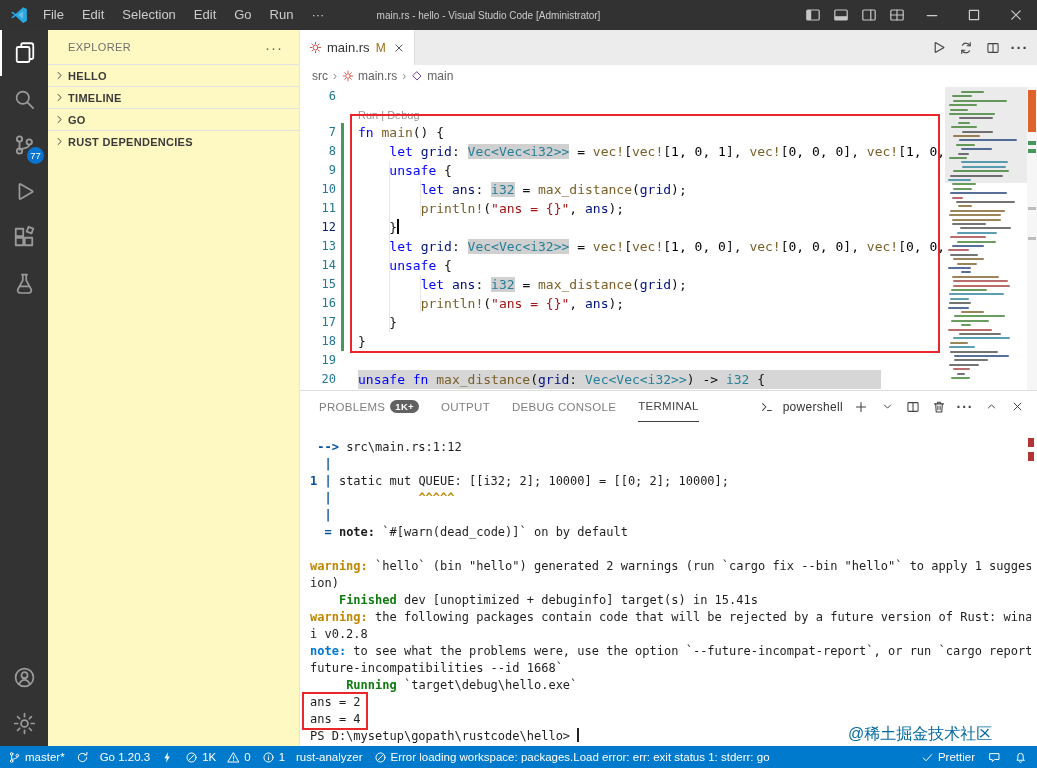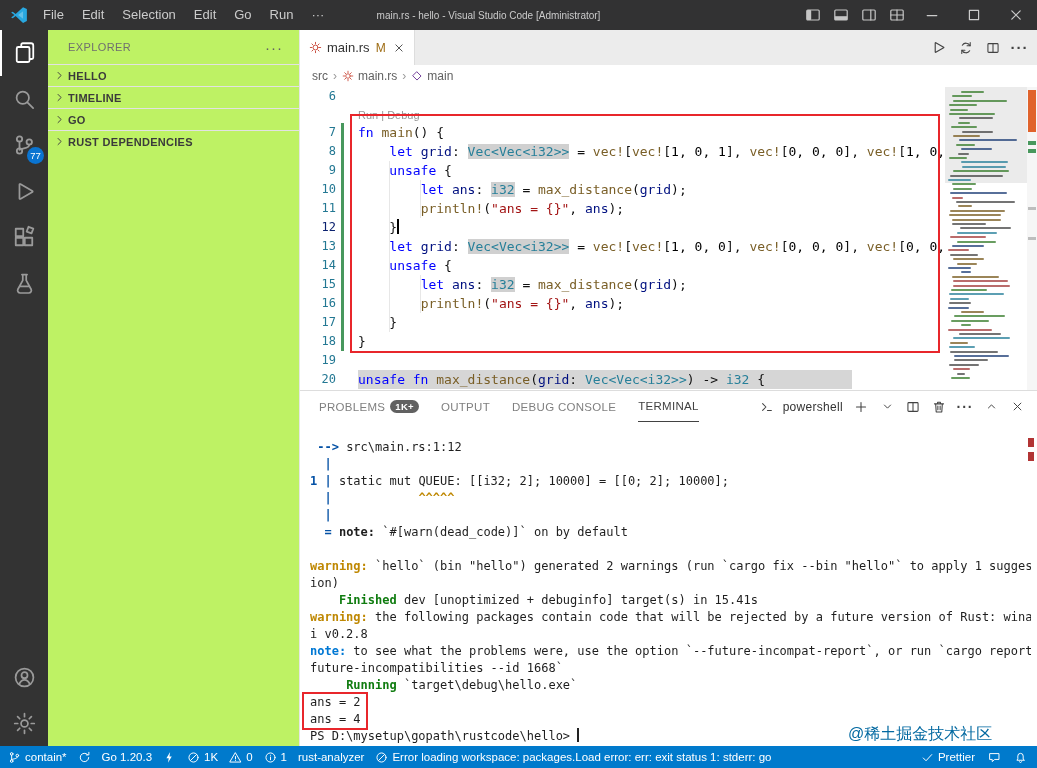--- a/index.html
+++ b/index.html
@@ -23,21 +23,21 @@
   
   .activitybar{position:absolute;left:0;top:30px;width:48px;bottom:22px;background:#333333;
     display:flex;flex-direction:column;align-items:stretch;z-index:20}
   .ab-item{height:46px;display:flex;align-items:center;justify-content:center;color:#9a9a9a;position:relative}
   .ab-item.active{color:#fff;border-left:2px solid #fff}
   .ab-badge{position:absolute;right:4px;bottom:4px;min-width:17px;height:17px;border-radius:9px;
     background:#0a74d1;color:#fff;font-size:9.5px;display:flex;align-items:center;justify-content:center;padding:0 3px}
   .ab-bottom{margin-top:auto}
 
   
-  .sidebar{position:absolute;left:48px;top:30px;width:252px;bottom:22px;background:#bef264;
+  .sidebar{position:absolute;left:48px;top:30px;width:252px;bottom:22px;background:#fef9c3;
     border-right:1px solid #e5e5e5;z-index:10}
   .sb-header{height:34px;display:flex;align-items:center;padding-left:20px;font-size:11px;
     color:#6f6f6f;letter-spacing:.4px}
   .sb-more{margin-left:auto;margin-right:16px;color:#616161;font-size:15px;letter-spacing:1px}
   .sb-section{height:22px;display:flex;align-items:center;font-size:11px;font-weight:bold;
     color:#3b3b3b;border-top:1px solid #e2e2e2;padding-left:3px;letter-spacing:.3px}
   .sb-chev{width:17px;height:16px;color:#424242;display:flex;align-items:center;justify-content:center}
 
   
   .tabbar{position:absolute;left:300px;top:30px;right:0;height:35px;background:#ececec;
@@ -63,21 +63,21 @@
   .gut{flex:0 0 36px;text-align:right;color:#237893;font-size:12px}
   .gut.act{color:#0b216f}
   .slot{flex:0 0 22px;position:relative}
   .chg{position:absolute;left:5px;top:0;width:3px;height:100%;background:#48985d}
   .code{white-space:pre;color:#111}
   .cl-row{height:17px;display:flex;align-items:center}
   .cl-text{margin-left:58px;font-size:11px;color:#959595;font-family:"Liberation Sans",sans-serif}
   .tk-kw{color:#0000ff}.tk-ty{color:#267f99}.tk-fn{color:#795E26}.tk-var{color:#001080}
   .tk-num{color:#000000}.tk-str{color:#a31515}.tk-mac{color:#795E26}.tk-pun{color:#111}
   .whl{background:rgba(87,87,87,.28)}
-  .linehl{display:inline-block;background:#d6d6d6;padding-right:87px}
+  .linehl{display:inline-block;background:#d6d6d6;padding-right:116px}
   .cursor{display:inline-block;width:2px;height:15px;background:#000;vertical-align:-2px}
   .iguide{position:absolute;width:1px;background:#e7e7e7}
   .annobox{position:absolute;border:2px solid #e8262b;z-index:8;pointer-events:none}
 
   
   .minimap{position:absolute;left:945px;top:87px;width:82px;height:303px;background:#fff;overflow:hidden;z-index:6}
   .mmbar{position:absolute;height:2px;border-radius:1px;opacity:.75}
   .mm-slider{position:absolute;left:0;top:0;width:100%;height:96px;background:rgba(90,90,90,.12)}
   .ovruler{position:absolute;left:1027px;top:87px;width:10px;height:303px;background:#f6f6f6;z-index:6}
   .ovr{position:absolute;right:1px;width:8px}
@@ -526,21 +526,21 @@
 
   <footer class="statusbar" id="statusbar" style="background: rgb(0, 122, 204);">
     <span id="sb-left" style="display:flex;align-items:center;overflow:hidden">
         <span class="sb-item">
           <svg width="13" height="13" viewBox="0 0 16 16" fill="none" stroke="currentColor" stroke-width="1.2" stroke-linecap="round" stroke-linejoin="round">
             <circle cx="4.5" cy="3.6" r="1.6"></circle>
             <circle cx="4.5" cy="12.4" r="1.6"></circle>
             <circle cx="11.5" cy="5.6" r="1.6"></circle>
             <path d="M4.5 5.2v5.6M11.5 7.2c0 2.6-4.2 2-7 3.4"></path>
           </svg>
-          <span>contain*</span>
+          <span>master*</span>
         </span>
         <span class="sb-item">
           <svg width="13" height="13" viewBox="0 0 16 16" fill="none" stroke="currentColor" stroke-width="1.2" stroke-linecap="round" stroke-linejoin="round">
             <path d="M13.2 8a5.2 5.2 0 1 1-1.4-3.6"></path>
             <path d="M13.4 1.6v3.2h-3.2"></path>
           </svg>
         </span>
         <span class="sb-item">
           <span>Go 1.20.3</span>
         </span>

